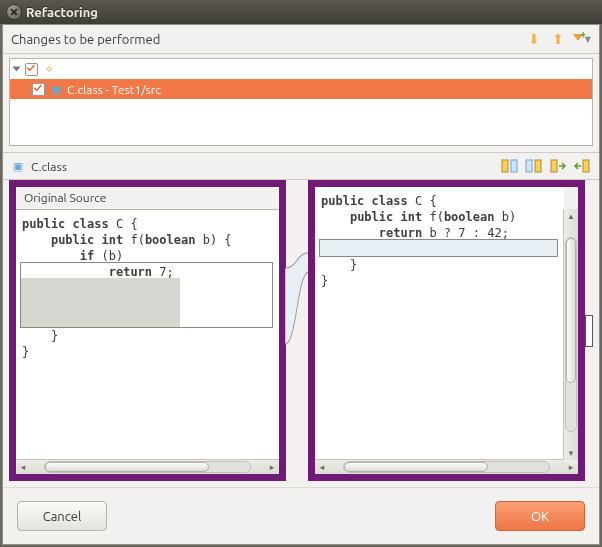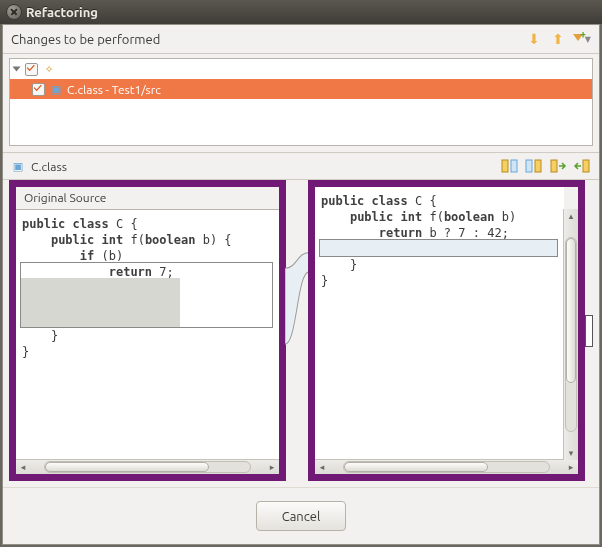--- a/index.html
+++ b/index.html
@@ -346,21 +346,21 @@
     width: 6px; height: 30px;
     border: 1px solid #555;
     background:#fff;
   }
 
   
   .button-bar {
     height: 56px;
     display: flex;
     align-items: center;
-    justify-content: center;
+    justify-content: space-between;
     gap: 10px;
     padding: 0 14px;
     border-top: 1px solid #dedbd3;
   }
   .btn {
     min-width: 88px;
     height: 28px;
     border: 1px solid #b6b2a8;
     border-radius: 4px;
     background: linear-gradient(to bottom, #fbfbfa, #e4e2dc);
@@ -516,15 +516,16 @@
       </div>
     </div>
 
     <div class="right-sash">
       <div class="marker"></div>
     </div>
   </div>
 
   <div class="button-bar">
     <div class="btn">Cancel</div>
+    <div class="btn primary">OK</div>
   </div>
 
 </div>
 
 </body></html>

